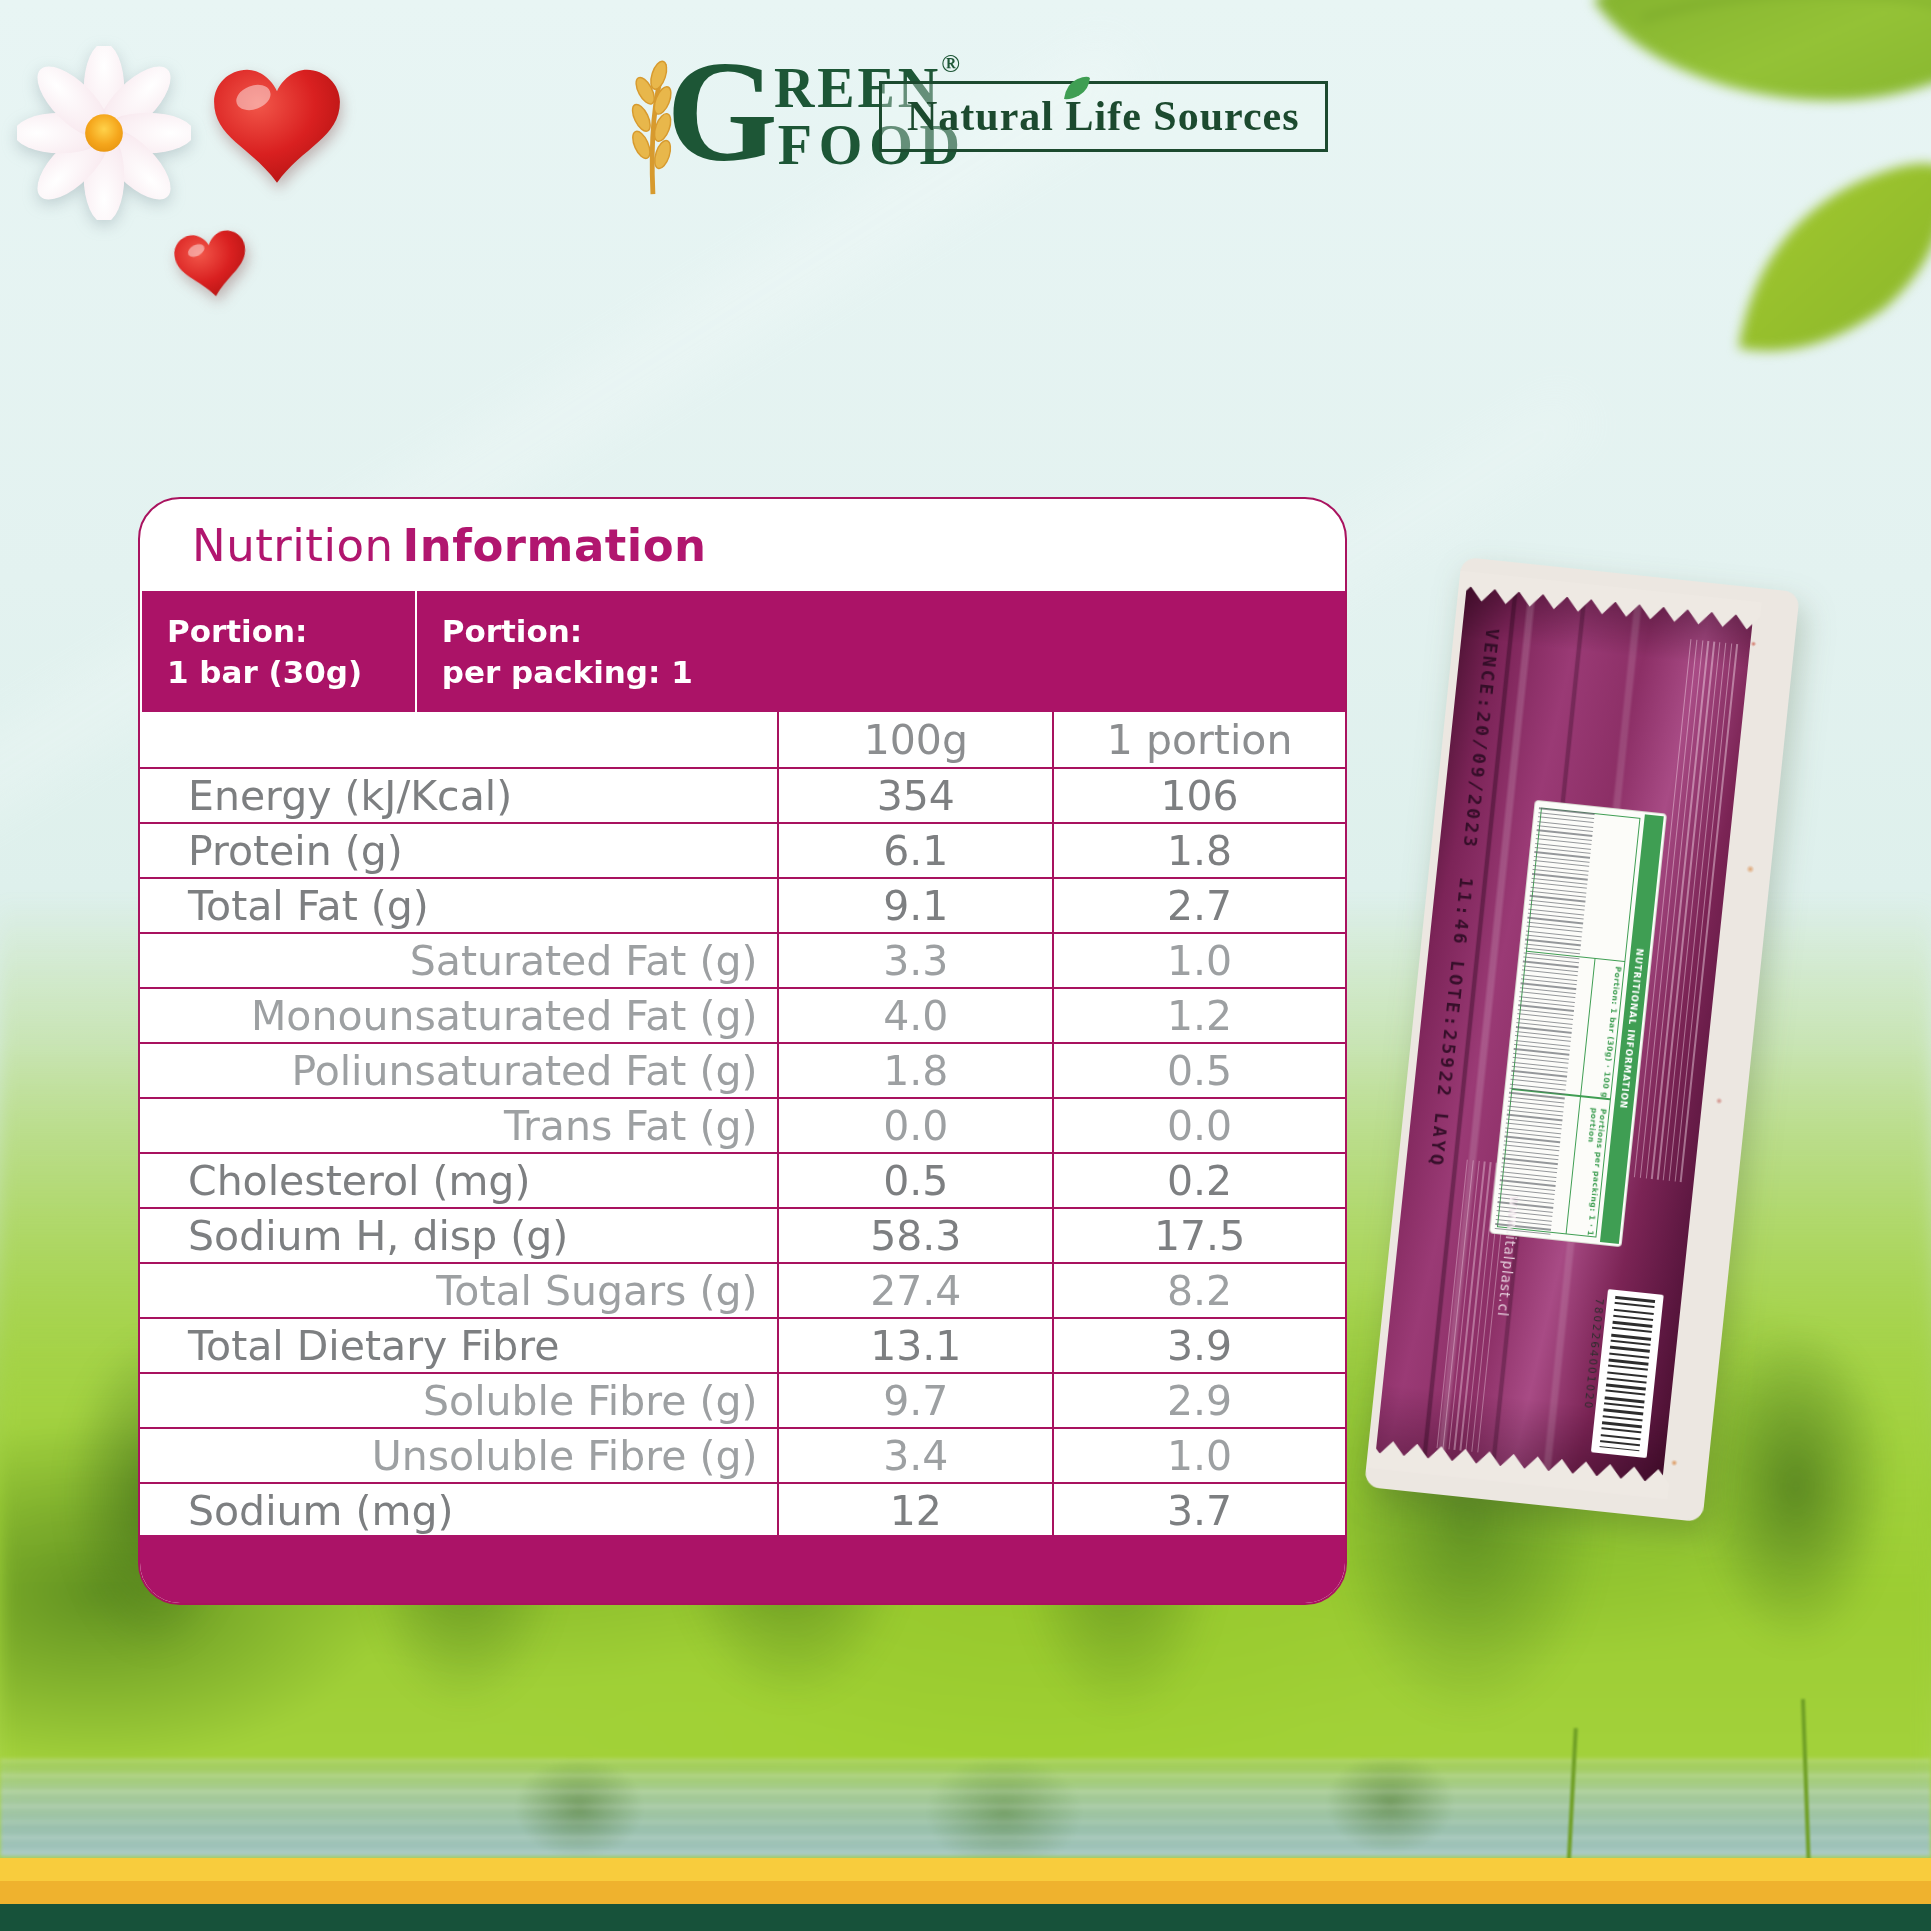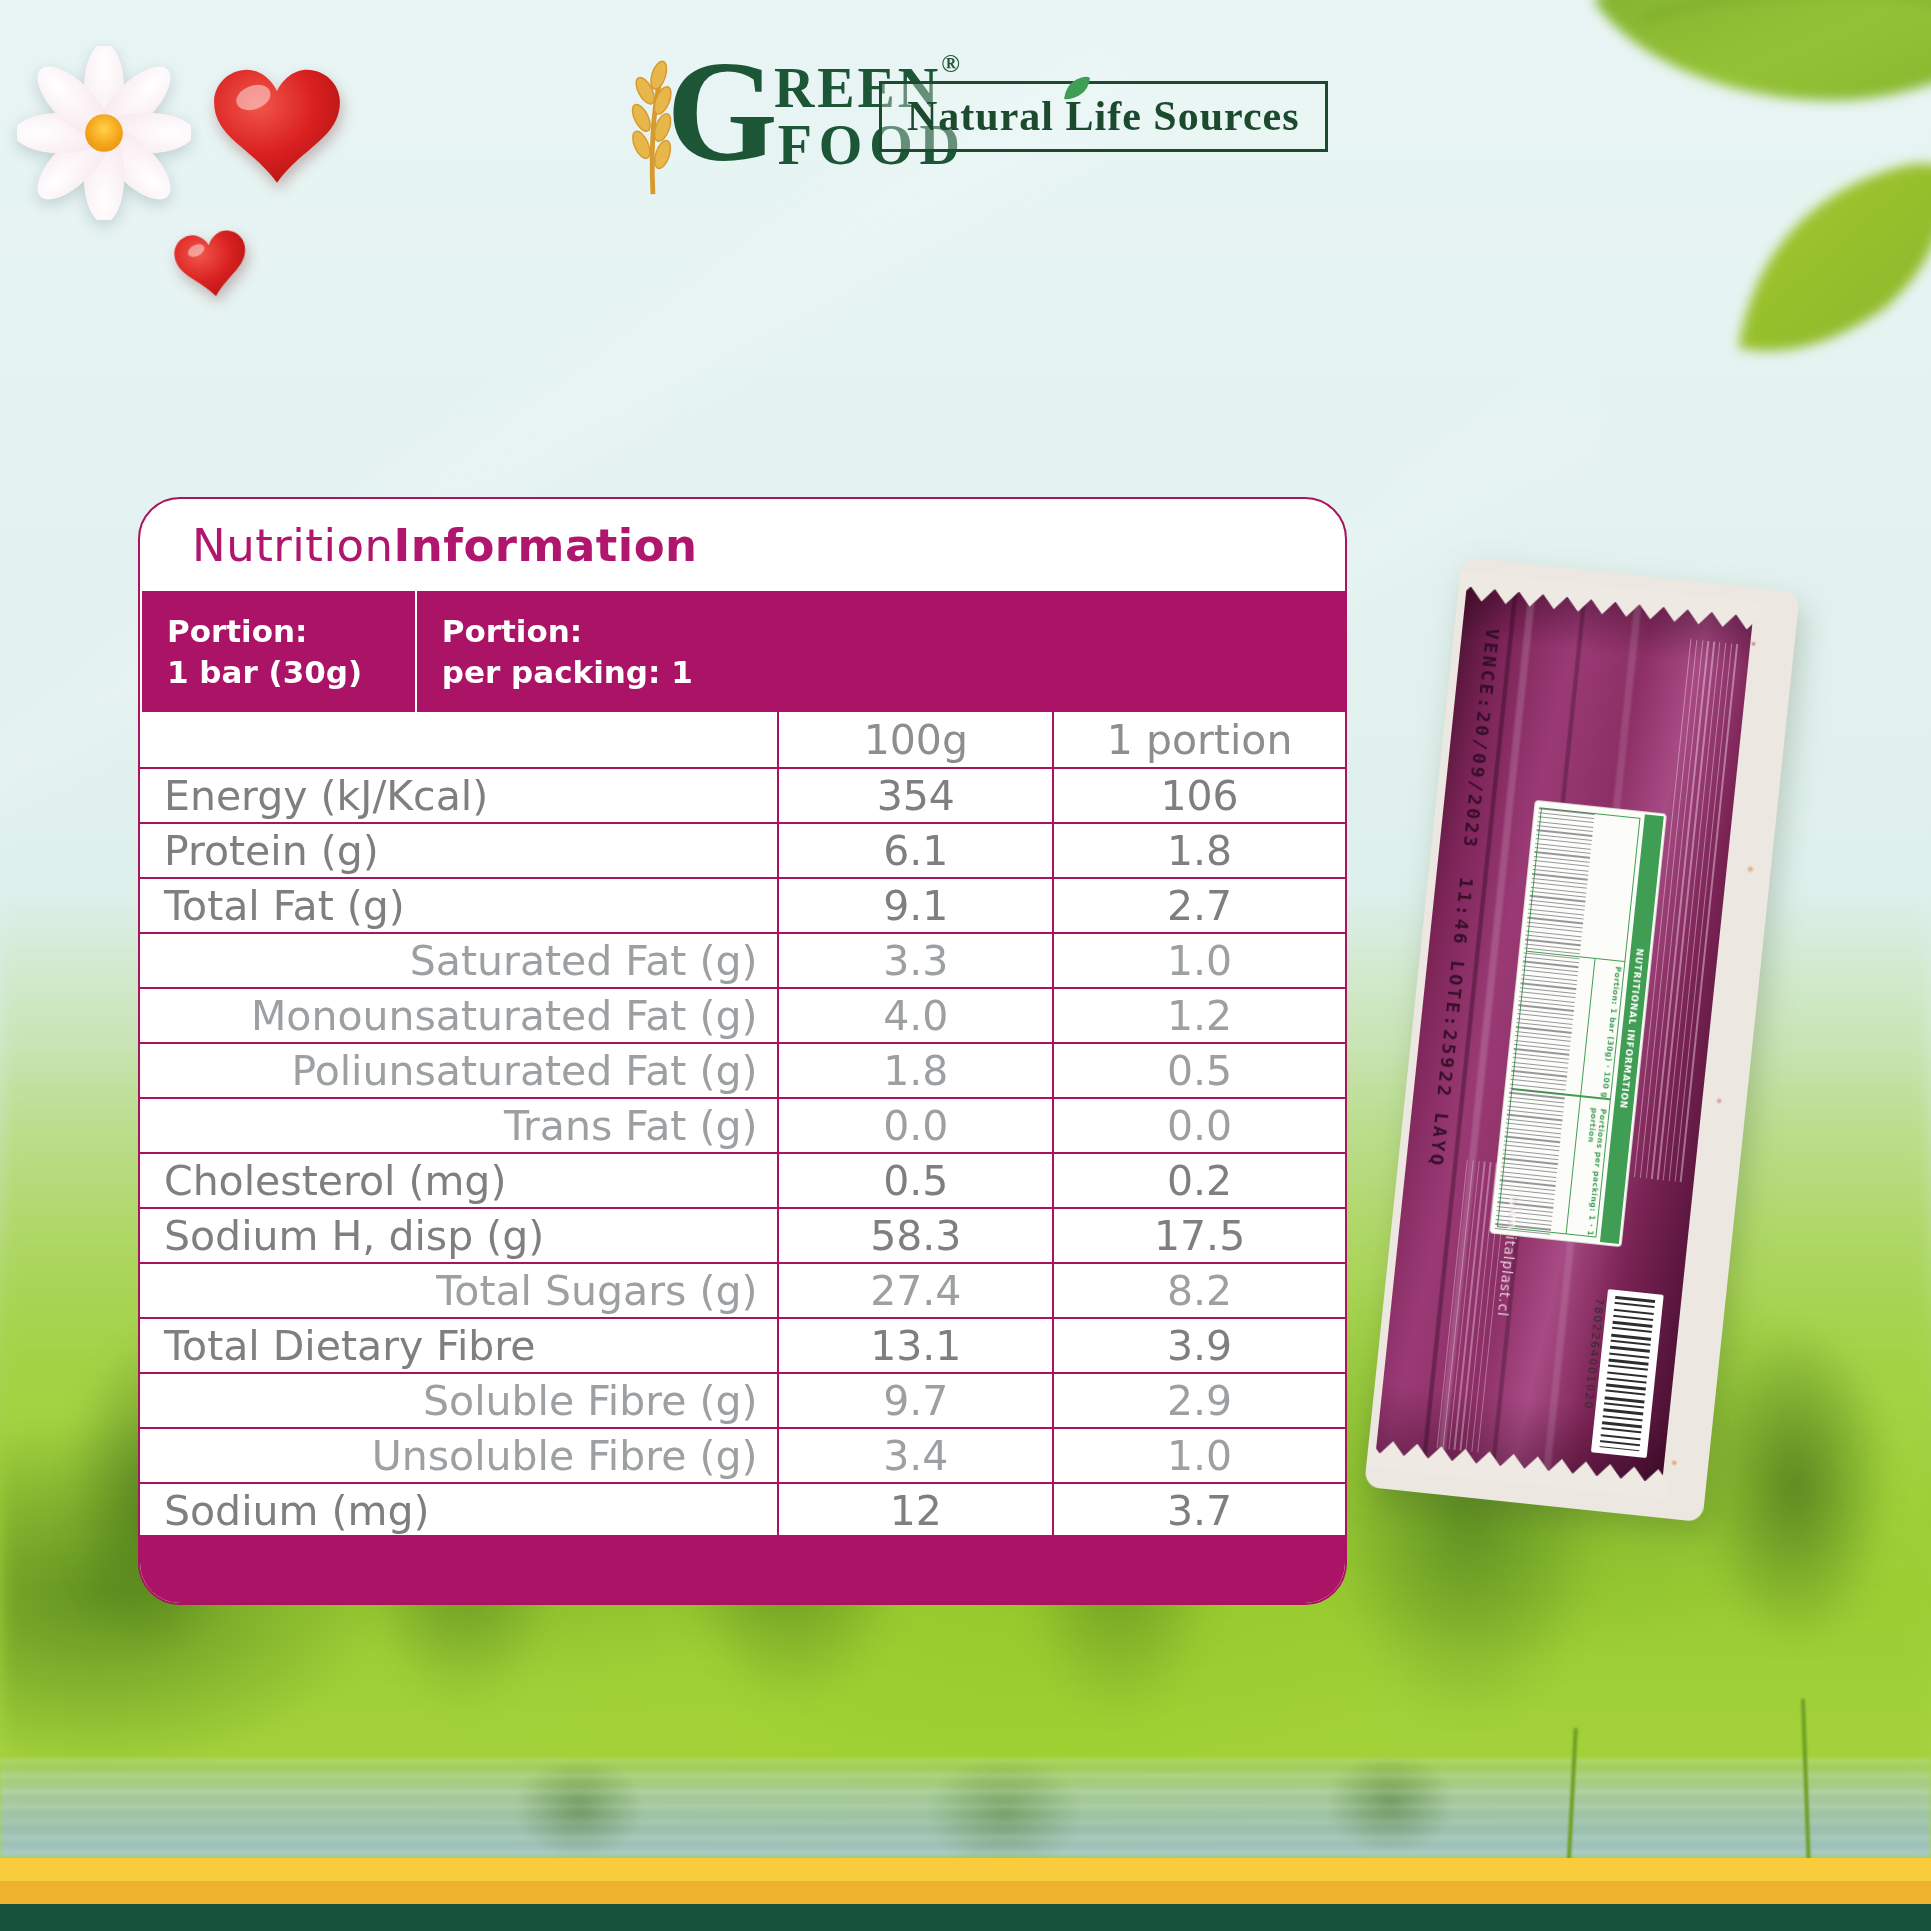--- a/index.html
+++ b/index.html
@@ -62,35 +62,35 @@
   .reg { font-size:25px; vertical-align:super; position:relative; top:-15.4px; letter-spacing:0; }
   .nls-box { position:absolute; left:879px; top:81px; border:3.9px solid #1c4a2f; padding:7.7px 25px 9.7px 25px; color:#1c4a2f;
     font-family:"Liberation Serif", serif; font-weight:bold; font-size:42px; letter-spacing:1px; background:rgba(238,248,246,.35); }
   .nls-life { position:relative; display:inline-block; }
   .nls-leaf { position:absolute; left:-3.9px; top:-15.4px; width:29px; height:25px; }
 
   
   .card { position:absolute; left:138px; top:497px; width:1209px; height:1108px; background:#fff;
     border:2.9px solid #a9135f; border-radius:42px; overflow:hidden; z-index:6; }
   .card-title { height:92px; display:flex; align-items:center; padding-left:52px; font-size:45px; color:#b1166f; letter-spacing:0.5px; }
-  .card-title .t-reg { font-weight:normal; margin-right:0; }
+  .card-title .t-reg { font-weight:normal; margin-right:9px; }
   .card-title .t-bold { font-weight:bold; }
   .thead { height:121px; background:#ab1367; display:flex; color:#fff; }
   .th { display:flex; flex-direction:column; justify-content:center; }
   .th.c1 { width:52.9%; padding-left:52px; font-size:33px; font-weight:bold; }
   .th.c2 { width:22.8%; border-left:2.9px solid #fff; padding-left:25px; font-size:31px; font-weight:bold; line-height:1.3; }
   .th.c3 { width:24.3%; border-left:2.9px solid #fff; padding-left:25px; font-size:31px; font-weight:bold; line-height:1.3; }
   .tbody { }
   .trow { display:flex; height:55px; border-top:2.4px solid #a8125f; }
   .trow:first-child { border-top:none; }
   .td { display:flex; align-items:center; font-size:41px; }
   .td.c1 { width:52.9%; }
   .td.c2 { width:22.8%; border-left:2.4px solid #a8125f; justify-content:center; }
   .td.c3 { width:24.3%; border-left:2.4px solid #a8125f; justify-content:center; }
-  .trow.main .td.c1 { padding-left:24px; color:#7d7f81; }
+  .trow.main .td.c1 { padding-left:48px; color:#7d7f81; }
   .trow.main .td.c2, .trow.main .td.c3 { color:#7d7f81; }
   .trow.sub .td.c1 { justify-content:flex-end; padding-right:20px; color:#9da0a2; }
   .trow.sub .td.c2, .trow.sub .td.c3 { color:#9da0a2; }
   .trow.subheader .td { color:#8c8e90; }
   .card-footer { position:absolute; left:0; right:0; bottom:0; height:68px; background:#ab1367; }
 
   
   .package { position:absolute; left:1412px; top:572px; width:340px; height:935px; transform:rotate(6deg); z-index:5;
     filter:drop-shadow(7.7px 13.5px 15.4px rgba(60,80,40,.25)); }
   .pkg-back { position:absolute; inset:0; border-radius:15.4px; background:#ece7e1;

